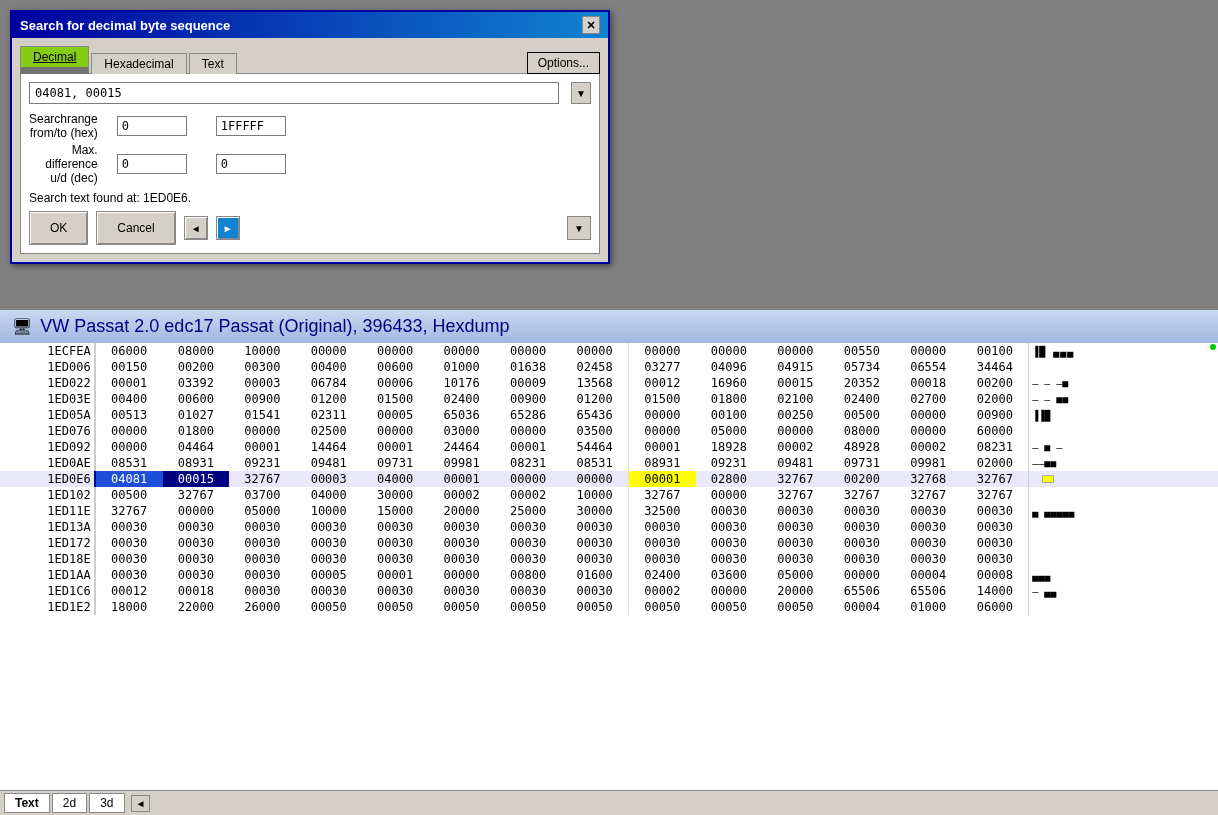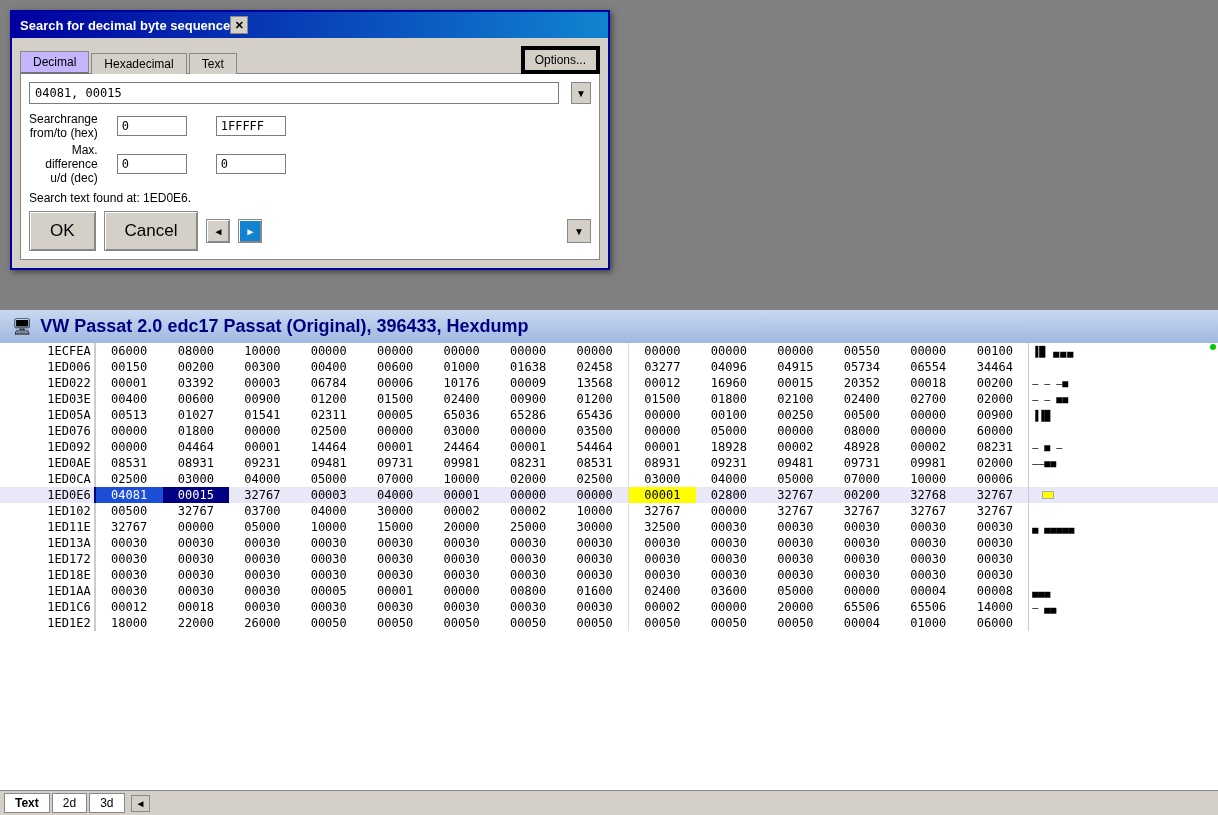--- a/index.html
+++ b/index.html
@@ -24,20 +24,21 @@
       box-shadow: 2px 2px 6px rgba(0,0,0,0.5);
     }
     #dialog-titlebar {
       background: linear-gradient(to right, #0000a0, #1084d0);
       color: white;
       padding: 4px 8px;
       font-size: 13px;
       font-weight: bold;
       display: flex;
       align-items: center;
+      justify-content: space-between;
     }
     #dialog-close-btn {
       background: #d4d0c8;
       border: 1px solid #888;
       color: #000;
       width: 18px;
       height: 18px;
       display: flex;
       align-items: center;
       justify-content: center;
@@ -58,29 +59,30 @@
     }
     .tab-btn {
       padding: 3px 12px;
       border: 1px solid #888;
       background: #d4d0c8;
       cursor: pointer;
       font-size: 12px;
       border-bottom: none;
     }
     .tab-btn.active {
-      background: #c4b5fd;
+      background: #84cc16;
       font-weight: normal;
-      border-bottom: 2px solid #737373;
+      border-bottom: 7px solid #737373;
       z-index: 1;
+      text-decoration: underline;
     }
     .options-btn {
       margin-left: auto;
       padding: 3px 10px;
-      border: 4px solid #000000;
+      border: 1px solid #000000;
       background: #d4d0c8;
       cursor: pointer;
       font-size: 12px;
     }
 
     
     .tab-content {
       border: 1px solid #888;
       background: #ffffff;
       padding: 8px;
@@ -164,21 +166,21 @@
     .buttons-row {
       display: flex;
       align-items: center;
       gap: 8px;
     }
     .action-btn {
       padding: 9px 20px;
       border: 1px solid #888;
       background: #d4d0c8;
       cursor: pointer;
-      font-size: 17px;
+      font-size: 12px;
       box-shadow: 1px 1px 0 #fff inset, -1px -1px 0 #888 inset;
     }
     .nav-btn {
       width: 24px;
       height: 24px;
       border: 1px solid #888;
       background: #d4d0c8;
       cursor: pointer;
       display: flex;
       align-items: center;
@@ -218,21 +220,21 @@
     
     #content-header {
       background: linear-gradient(to bottom, #c8d8f0, #a0b8e0);
       padding: 6px 12px;
       display: flex;
       align-items: center;
       gap: 8px;
     }
     #content-title {
       font-size: 18px;
-      font-weight: bold;
+      font-weight: normal;
       color: #000080;
     }
 
     
     #hexdump-wrapper {
       flex: 1;
       overflow: hidden;
       position: relative;
     }
     #hexdump-table {
@@ -503,38 +505,20 @@
             <td class="hex-cell">08231</td>
             <td class="hex-cell">08531</td>
             <td class="hex-cell hex-cell-sep">08931</td>
             <td class="hex-cell">09231</td>
             <td class="hex-cell">09481</td>
             <td class="hex-cell">09731</td>
             <td class="hex-cell">09981</td>
             <td class="hex-cell">02000</td>
             <td class="minimap-col" style="position: relative;"><span style="font-size:10px;">——■■</span></td>
           </tr>
-          <tr>
-            <td class="addr-col">1ED0CA</td>
-            <td class="hex-cell">02500</td>
-            <td class="hex-cell">03000</td>
-            <td class="hex-cell">04000</td>
-            <td class="hex-cell">05000</td>
-            <td class="hex-cell">07000</td>
-            <td class="hex-cell">10000</td>
-            <td class="hex-cell">02000</td>
-            <td class="hex-cell">02500</td>
-            <td class="hex-cell hex-cell-sep">03000</td>
-            <td class="hex-cell">04000</td>
-            <td class="hex-cell">05000</td>
-            <td class="hex-cell">07000</td>
-            <td class="hex-cell">10000</td>
-            <td class="hex-cell">00006</td>
-            <td class="minimap-col" style="position: relative;"></td>
-          </tr>
           <tr class="highlighted-row">
             <td class="addr-col" style="border-right: 2px solid rgb(0, 0, 128); margin-left: 44px;">1ED0E6</td>
             <td class="hex-cell" style="background: #1d4ed8; color: white;">04081</td>
             <td class="hex-cell" style="background: rgb(0, 0, 128); color: white;">00015</td>
             <td class="hex-cell">32767</td>
             <td class="hex-cell">00003</td>
             <td class="hex-cell">04000</td>
             <td class="hex-cell">00001</td>
             <td class="hex-cell">00000</td>
             <td class="hex-cell">00000</td>

